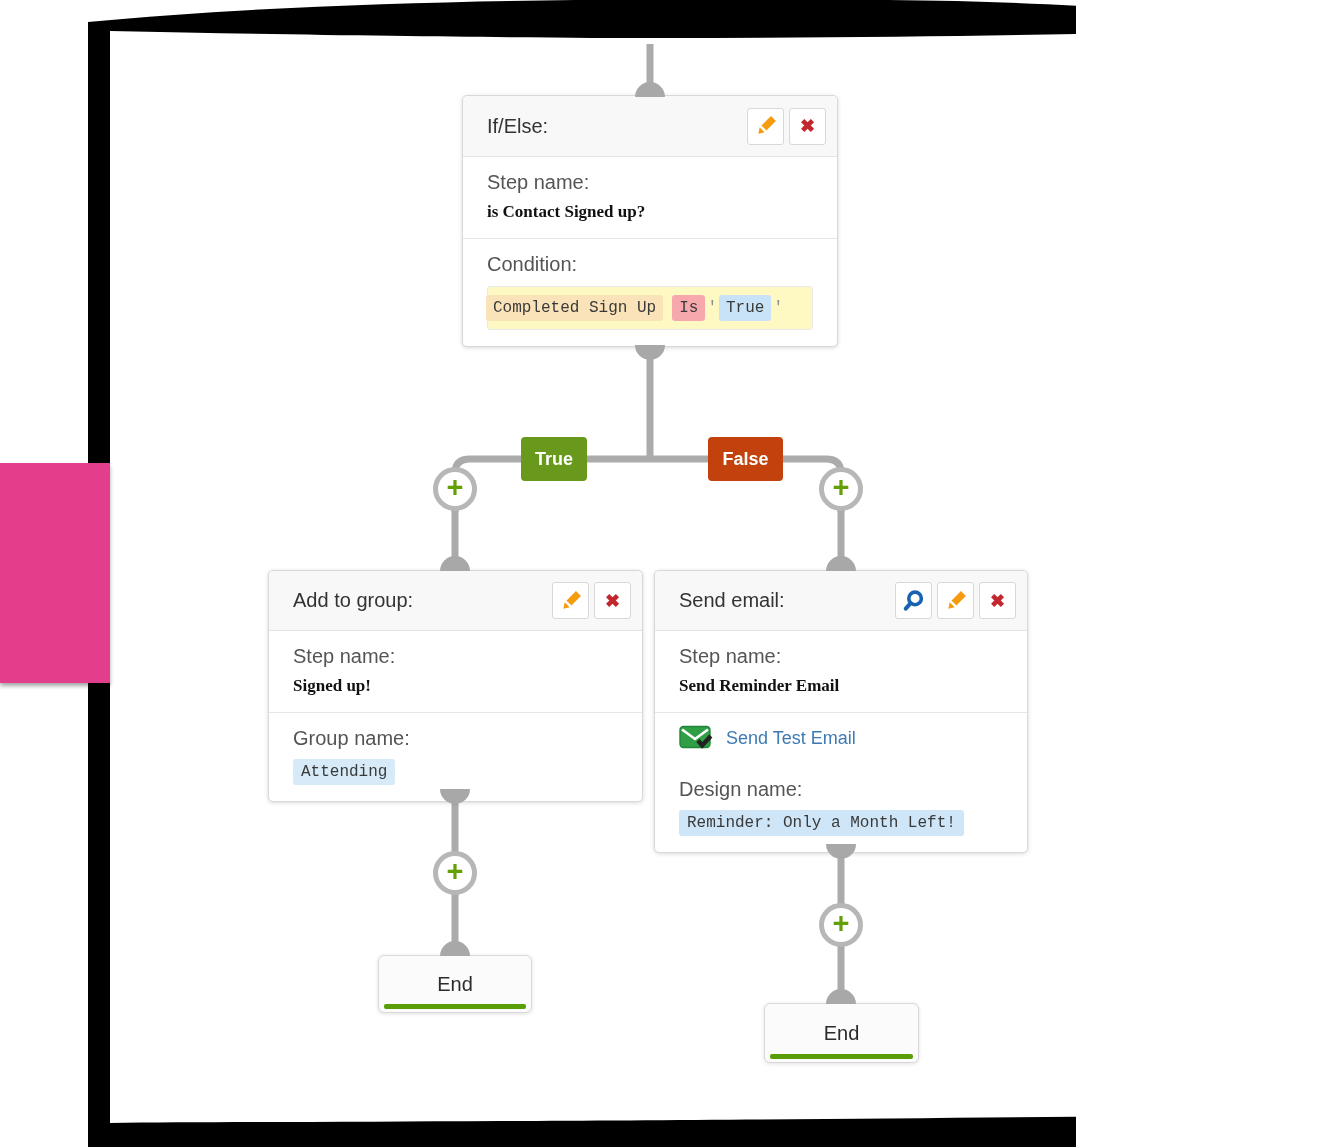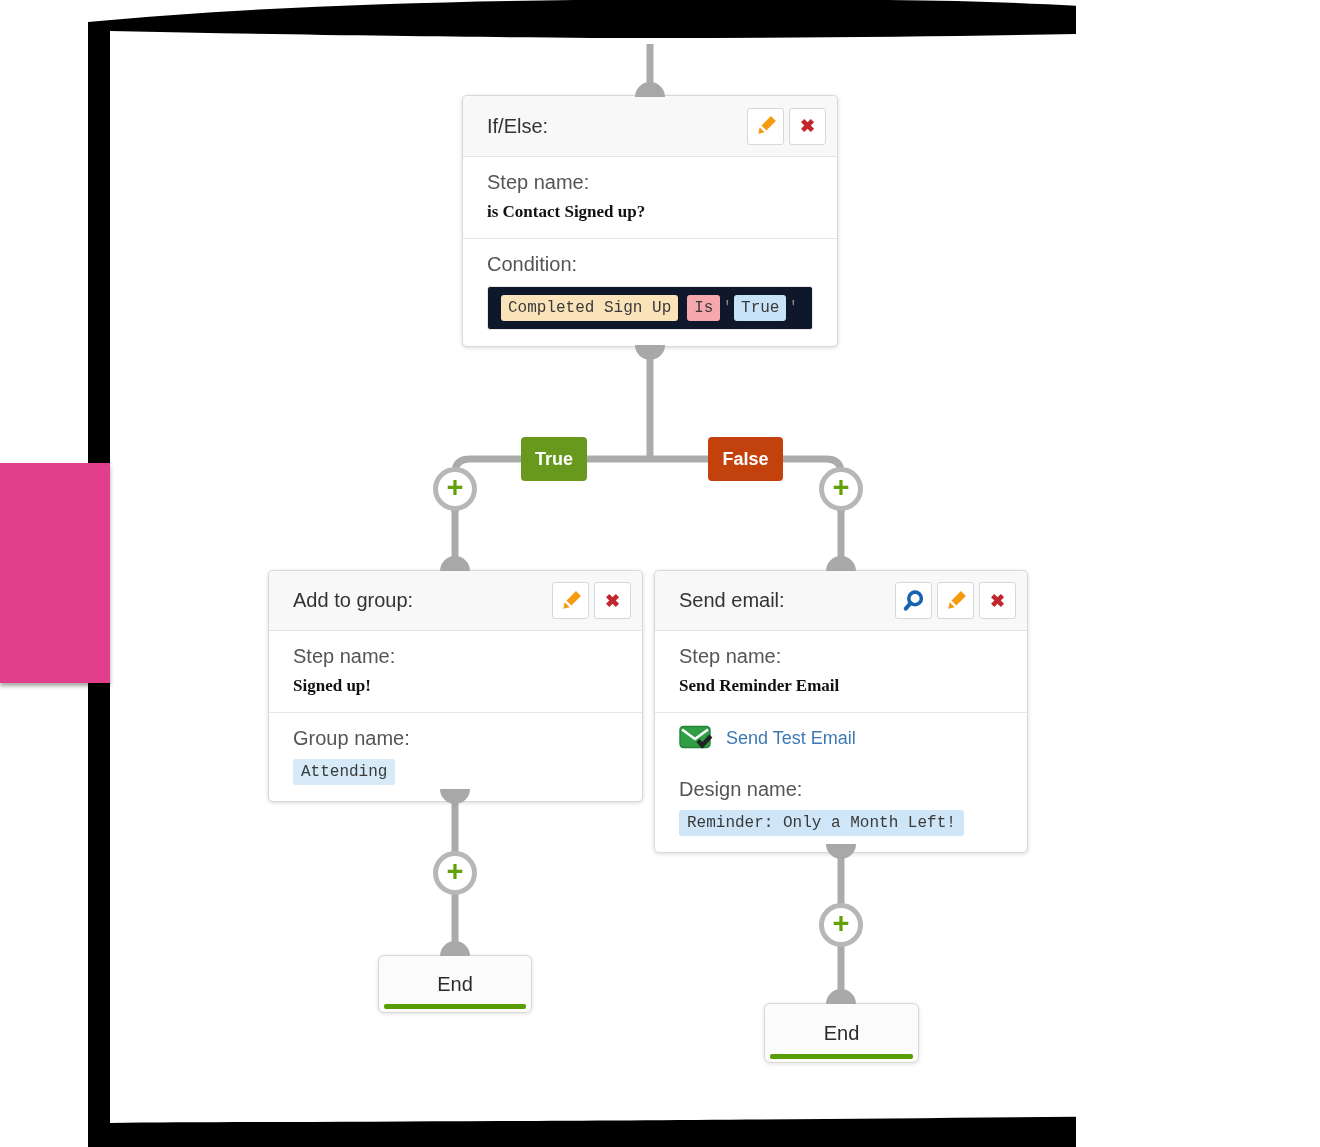--- a/index.html
+++ b/index.html
@@ -33,23 +33,23 @@
           border-radius:5px 5px 0 0;padding:0 11px 0 24px;}
   .title{flex:1;font-size:20px;color:#333;}
   .hbtn{width:37px;height:37px;box-sizing:border-box;background:#fff;border:1px solid #d8d8d8;border-radius:3px;
         margin-left:5px;display:flex;align-items:center;justify-content:center;cursor:pointer;}
   .hbtn .x{color:#c2272d;font-size:18px;font-weight:bold;line-height:1;}
   .sec{padding:14px 24px 16px 24px;}
   .sec + .sec{border-top:1px solid #e7e7e7;}
   .lbl{font-size:20px;color:#555;}
   .val{font-size:17px;font-weight:bold;color:#111;margin-top:8px;font-family:Liberation Serif, serif;}
 
-  .cond{margin-top:10px;background:#0f172a;border:1px solid #e9e9e9;border-radius:3px;
-        padding:8px 13px;display:flex;align-items:center;white-space:nowrap;
-        font-family:"Liberation Mono","DejaVu Sans Mono",monospace;font-size:16px;color:#3a3a3a;}
+  .cond{margin-top:10px;background:#fef9c3;border:1px solid #e9e9e9;border-radius:3px;
+        padding:8px 27px;display:flex;align-items:center;white-space:nowrap;
+        font-family:"Liberation Mono","DejaVu Sans Mono",monospace;font-size:16px;color:#3a3a3a;justify-content:flex-end;}
   .chip{padding:4px 7px;border-radius:3px;}
   .chip.peach{background:#fae3b9;}
   .chip.rose{background:#f7a8ad;margin-left:9px;}
   .chip.blue{background:#c8e3f7;}
   .q{color:#8a8a8a;margin:0 2px;}
 
   .mono-chip{display:inline-block;margin-top:9px;background:#cfe6f8;border-radius:3px;padding:4px 8px;
         font-family:"Liberation Mono","DejaVu Sans Mono",monospace;font-size:16px;color:#3a3a3a;white-space:nowrap;text-align:right;}
 
   .mailrow{display:flex;align-items:center;padding:12px 24px;border-top:1px solid #e7e7e7;cursor:pointer;}

